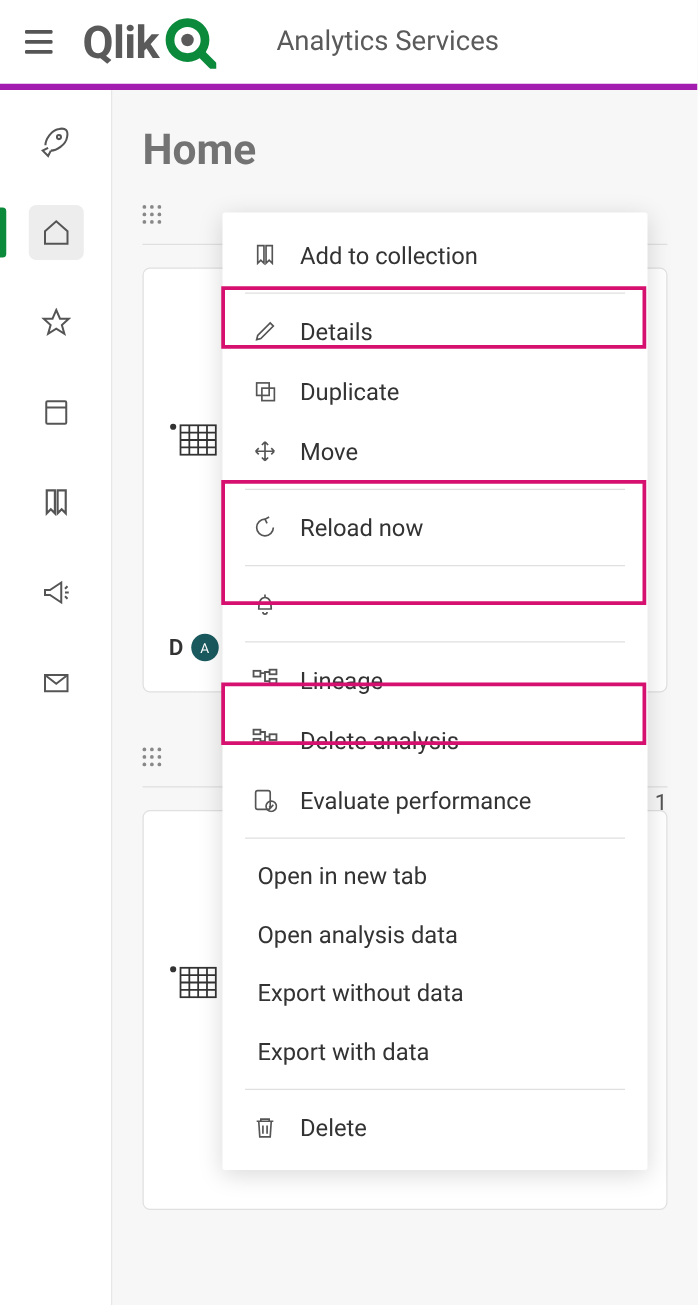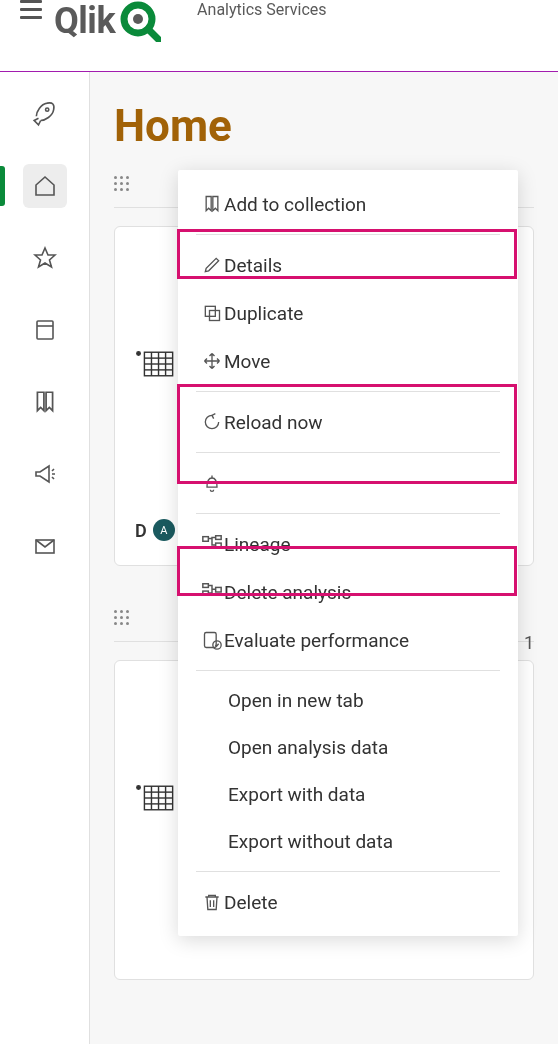--- a/index.html
+++ b/index.html
@@ -7,24 +7,24 @@
   font-family: -apple-system, BlinkMacSystemFont, "Segoe UI", Roboto, Helvetica, Arial, sans-serif;
   width: 558px;
   height: 1044px;
   overflow: hidden;
   background: #fff;
   position: relative;
 }
 .topbar {
   height: 72px;
   display: flex;
-  align-items: flex-start;
+  align-items: center;
   padding: 0 20px;
-  gap: 12px;
-  border-bottom: 1px solid #a21caf;
+  gap: 24px;
+  border-bottom: 5px solid #a21caf;
 }
 .hamburger {
   display: flex;
   flex-direction: column;
   gap: 5px;
   cursor: pointer;
 }
 .hamburger span {
   width: 22px;
   height: 3px;
@@ -42,21 +42,21 @@
   color: #5a5a5a;
   letter-spacing: -0.5px;
 }
 .logo-q {
   width: 42px;
   height: 42px;
   position: relative;
 }
 .logo-q svg { display: block; }
 .tenant-name {
-  font-size: 16px;
+  font-size: 22px;
   color: #5a5a5a;
   font-weight: 400;
   margin-left: 24px;
 }
 .body-area {
   display: flex;
   height: calc(100% - 72px);
 }
 .sidebar {
   width: 90px;
@@ -90,23 +90,23 @@
   background: #0a8a3a;
   border-radius: 0 3px 3px 0;
 }
 .main {
   flex: 1;
   background: #f7f7f7;
   padding: 28px 24px 0 24px;
   position: relative;
 }
 .page-title {
-  font-size: 44px;
+  font-size: 34px;
   font-weight: 700;
-  color: #a16207;
+  color: #737373;
   margin-bottom: 24px;
 }
 .section-header {
   display: flex;
   align-items: center;
   gap: 16px;
   padding-bottom: 16px;
   border-bottom: 1px solid #e0e0e0;
   margin-bottom: 18px;
 }
@@ -180,34 +180,35 @@
   width: 340px;
   background: #fff;
   box-shadow: 0 4px 20px rgba(0,0,0,0.15);
   border-radius: 2px;
   padding: 10px 0;
   z-index: 100;
 }
 .menu-item {
   display: flex;
   align-items: center;
+  gap: 16px;
   padding: 12px 22px;
   font-size: 19px;
   color: #333;
   cursor: pointer;
 }
 .menu-item .micon {
   width: 24px;
   height: 24px;
   display: flex;
   align-items: center;
   justify-content: center;
   color: #555;
 }
-.menu-item.noicon { padding-left: 50px; }
+.menu-item.noicon { padding-left: 28px; }
 .menu-divider {
   height: 1px;
   background: #e0e0e0;
   margin: 6px 18px;
 }
 .hl {
   position: absolute;
   border: 3px solid #d6106f;
   pointer-events: none;
   z-index: 200;
@@ -441,24 +442,24 @@
     <span>Evaluate performance</span>
   </div>
   <div class="menu-divider"></div>
   <div class="menu-item noicon">
     <span>Open in new tab</span>
   </div>
   <div class="menu-item noicon">
     <span>Open analysis data</span>
   </div>
   <div class="menu-item noicon">
+    <span>Export without data</span>
+  </div>
+  <div class="menu-item noicon">
     <span>Export with data</span>
-  </div>
-  <div class="menu-item noicon">
-    <span>Export without data</span>
   </div>
   <div class="menu-divider"></div>
   <div class="menu-item">
     <span class="micon">
       <svg width="20" height="20" viewBox="0 0 24 24" fill="none" stroke="currentColor" stroke-width="1.6">
         <path d="M4 6 H20 M8 6 V4 H16 V6 M6 6 L7 21 H17 L18 6"></path>
         <line x1="10" y1="10" x2="10" y2="18"></line>
         <line x1="14" y1="10" x2="14" y2="18"></line>
       </svg>
     </span>

